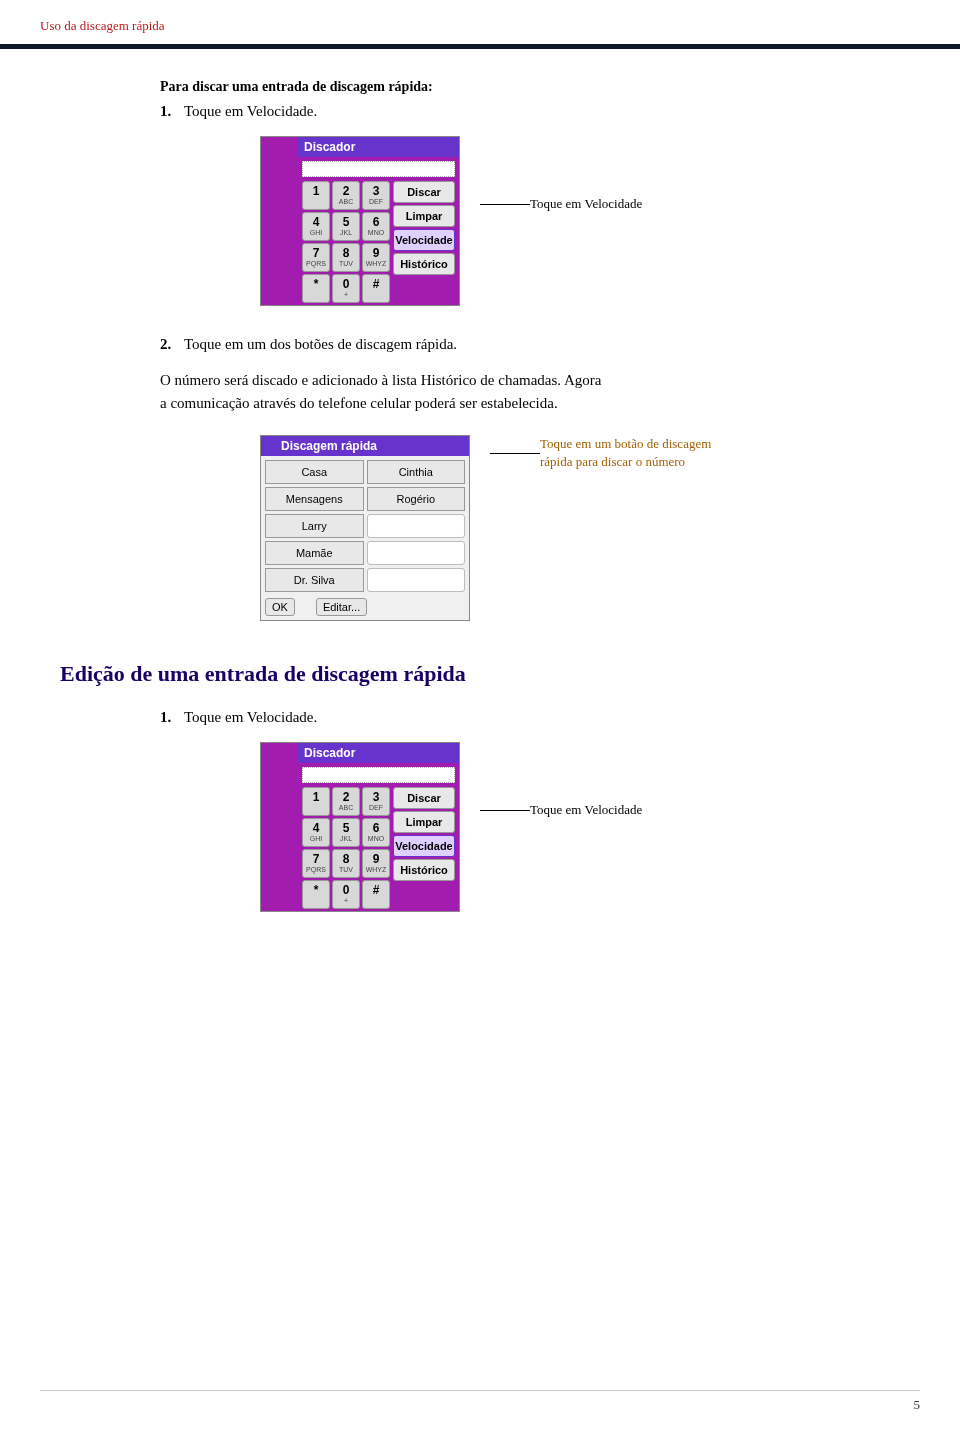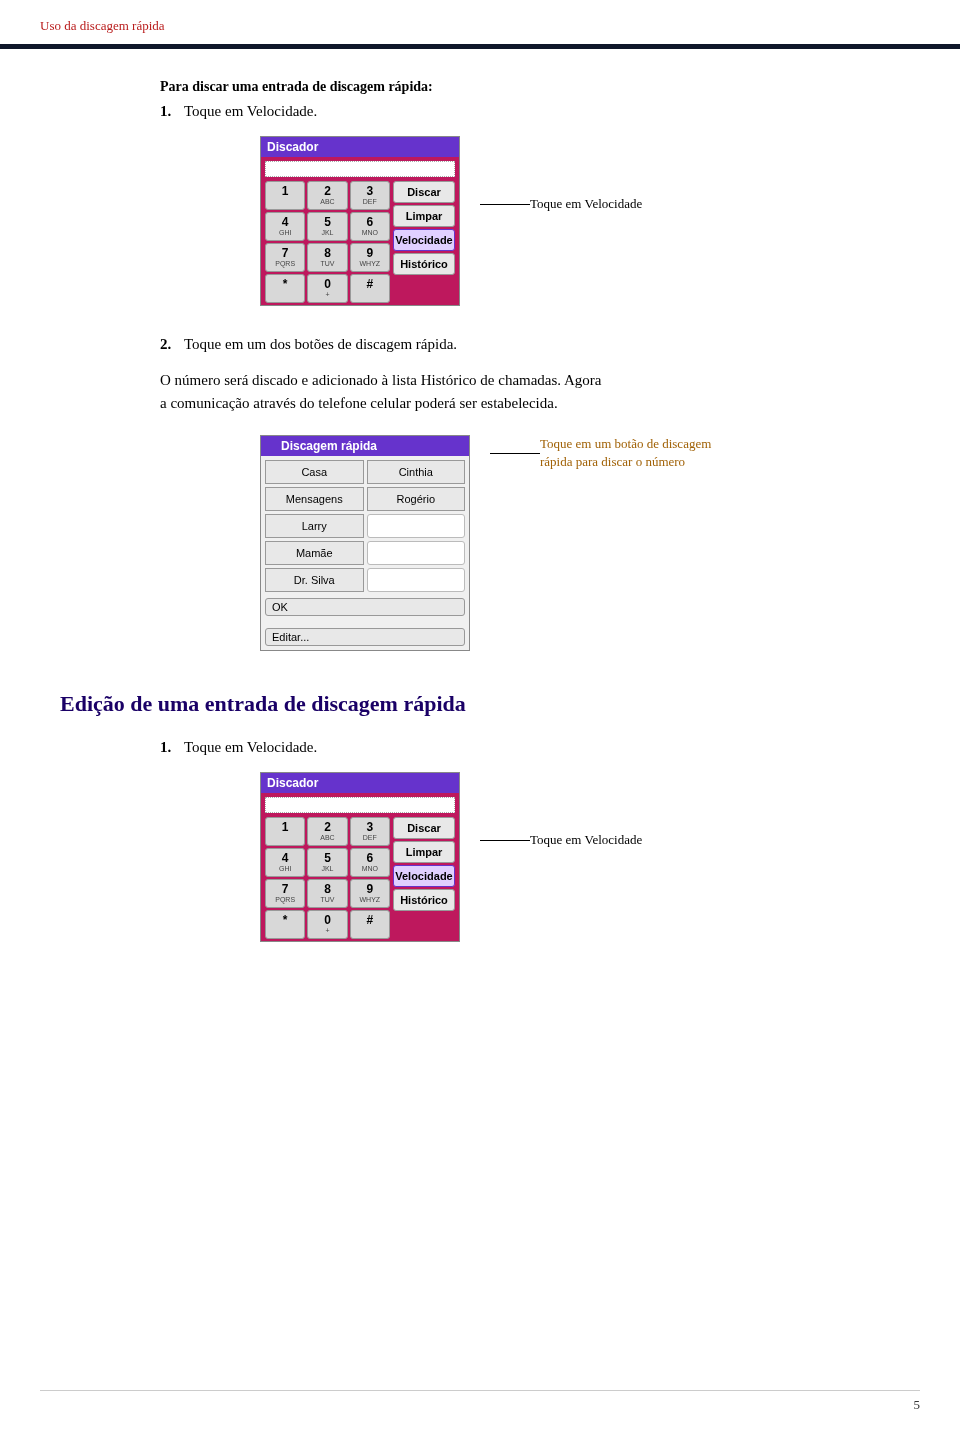--- a/index.html
+++ b/index.html
@@ -83,24 +83,25 @@
       display: flex;
       align-items: flex-start;
       margin-left: 100px;
       margin-bottom: 30px;
       gap: 20px;
     }
 
     
     .dialer-box {
       border: 1.5px solid #888;
-      background: #be185d;
+      background: #a21caf;
       width: 200px;
       font-family: Arial, Helvetica, sans-serif;
       font-size: 11px;
+      padding-left: 37px;
     }
 
     .dialer-header {
       background: #6633cc;
       color: #fff;
       padding: 3px 6px;
       font-size: 12px;
       font-weight: bold;
     }
 
@@ -220,23 +221,22 @@
 
     .sd-btn-empty {
       background: #fff;
       border: 1px solid #bbb;
       border-radius: 3px;
       padding: 5px 3px;
     }
 
     .speed-dial-bottom {
       display: flex;
-      gap: 12px;
+      gap: 21px;
       padding: 2px 4px 4px 4px;
-      flex-direction: column;
     }
 
     .sd-small-btn {
       background: #e8e8e8;
       border: 1px solid #999;
       border-radius: 3px;
       padding: 2px 6px;
       font-size: 11px;
       cursor: pointer;
     }

